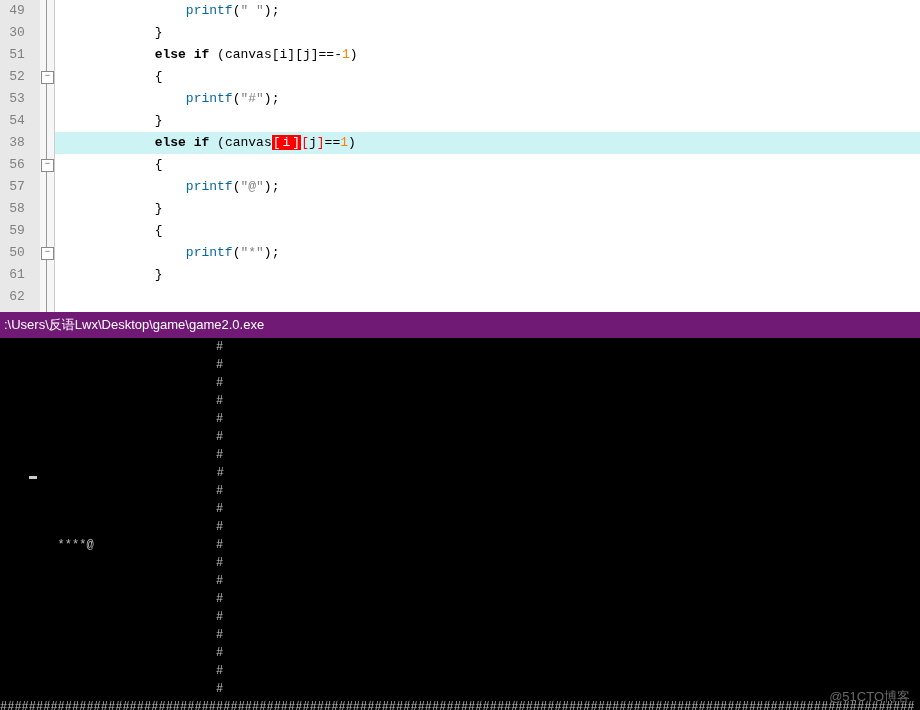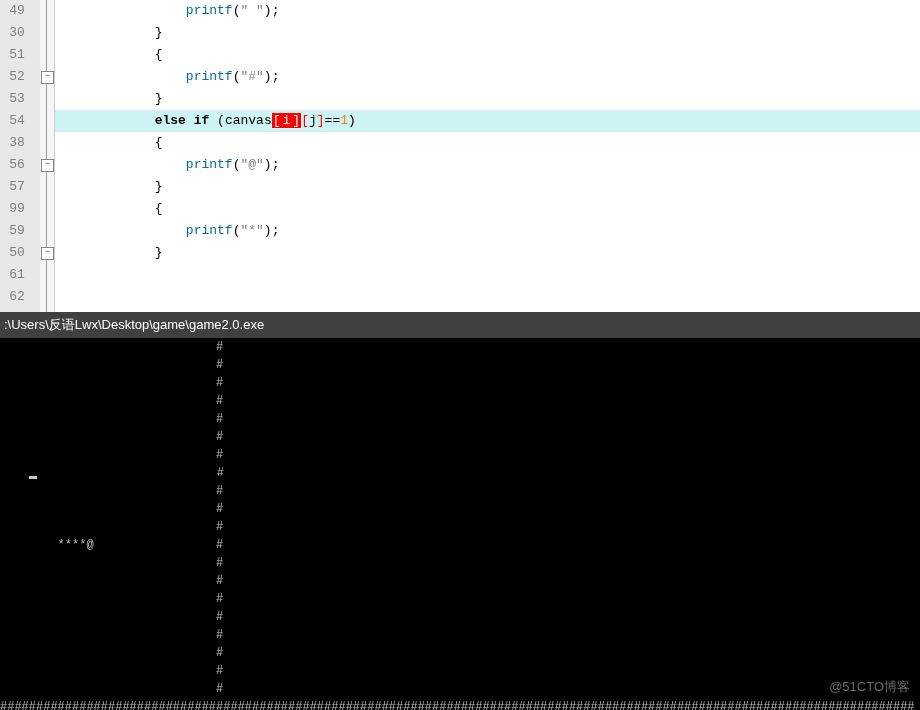--- a/index.html
+++ b/index.html
@@ -14,54 +14,55 @@
 .kw{color:#000;font-weight:bold}
 .fn{color:#0369a1}
 .str{color:#808080}
 .num{color:#ff8000}
 .paren{color:#000}
 .brace{color:#000}
 .ident{color:#000}
 .op{color:#000}
 .selbox{background:#ff0000;color:#fff;padding:0 1px}
 .red{color:#ff0000}
-.console-title{background:#404040;color:#fff;height:26px;line-height:26px;padding-left:4px;font-family:'Segoe UI',sans-serif;font-size:13px}
+.console-title{background:#701a75;color:#fff;height:26px;line-height:26px;padding-left:4px;font-family:'Segoe UI',sans-serif;font-size:13px}
 .console{background:#000;color:#bfbfbf;height:372px;font-family:SimSun,'Courier New',monospace;font-size:12px;line-height:18px;white-space:pre;position:relative;overflow:hidden}
-.watermark{position:absolute;right:10px;bottom:14px;color:#6a6a6a;font-family:'Segoe UI',sans-serif;font-size:13px}
+.watermark{position:absolute;right:10px;bottom:4px;color:#6a6a6a;font-family:'Segoe UI',sans-serif;font-size:13px}
 .cursor-blk{display:inline-block;width:8px;height:3px;background:#ccc;vertical-align:bottom;margin-bottom:3px}
 </style>
 </head>
 <body>
 
 <div class="editor">
   <div class="gutter" id="gutter">
       <div>49</div>
       <div>30</div>
       <div>51</div>
       <div>52</div>
       <div>53</div>
       <div>54</div>
       <div>38</div>
       <div>56</div>
       <div>57</div>
-      <div>99</div>
+      <div>58</div>
       <div>59</div>
       <div>50</div>
       <div>61</div>
       <div>62</div>
     </div>
   <div class="foldcol" id="foldcol">
     <div class="fold-line"></div>
   <div class="fold-box" style="top: 71px;">−</div>
       <div class="fold-box" style="top: 159px;">−</div>
       <div class="fold-box" style="top: 247px;">−</div>
     </div>
   <div class="code" id="code">
       <div class="row"><span>                </span><span class="fn">printf</span><span class="paren">(</span><span class="str">" "</span><span class="paren">)</span><span class="op">;</span></div>
       <div class="row"><span>            </span><span class="brace">}</span></div>
+      <div class="row"><span>            </span><span class="kw">else</span> <span class="kw">if</span> <span class="paren">(</span><span class="ident">canvas</span><span class="op">[</span><span class="ident">i</span><span class="op">][</span><span class="ident">j</span><span class="op">]</span><span class="op">==-</span><span class="num">1</span><span class="paren">)</span></div>
       <div class="row"><span>            </span><span class="brace">{</span></div>
       <div class="row"><span>                </span><span class="fn">printf</span><span class="paren">(</span><span class="str">"#"</span><span class="paren">)</span><span class="op">;</span></div>
       <div class="row"><span>            </span><span class="brace">}</span></div>
       <div class="row hl"><span>            </span><span class="kw">else</span> <span class="kw">if</span> <span class="paren">(</span><span class="ident">canvas</span><span class="selbox">[</span><span class="selbox">i</span><span class="selbox">]</span><span class="red">[</span><span class="ident">j</span><span class="red">]</span><span class="op">==</span><span class="num">1</span><span class="paren">)</span></div>
       <div class="row"><span>            </span><span class="brace">{</span></div>
       <div class="row"><span>                </span><span class="fn">printf</span><span class="paren">(</span><span class="str">"@"</span><span class="paren">)</span><span class="op">;</span></div>
       <div class="row"><span>            </span><span class="brace">}</span></div>
       <div class="row"><span>            </span><span class="brace">{</span></div>
       <div class="row"><span>                </span><span class="fn">printf</span><span class="paren">(</span><span class="str">"*"</span><span class="paren">)</span><span class="op">;</span></div>
       <div class="row"><span>            </span><span class="brace">}</span></div>

